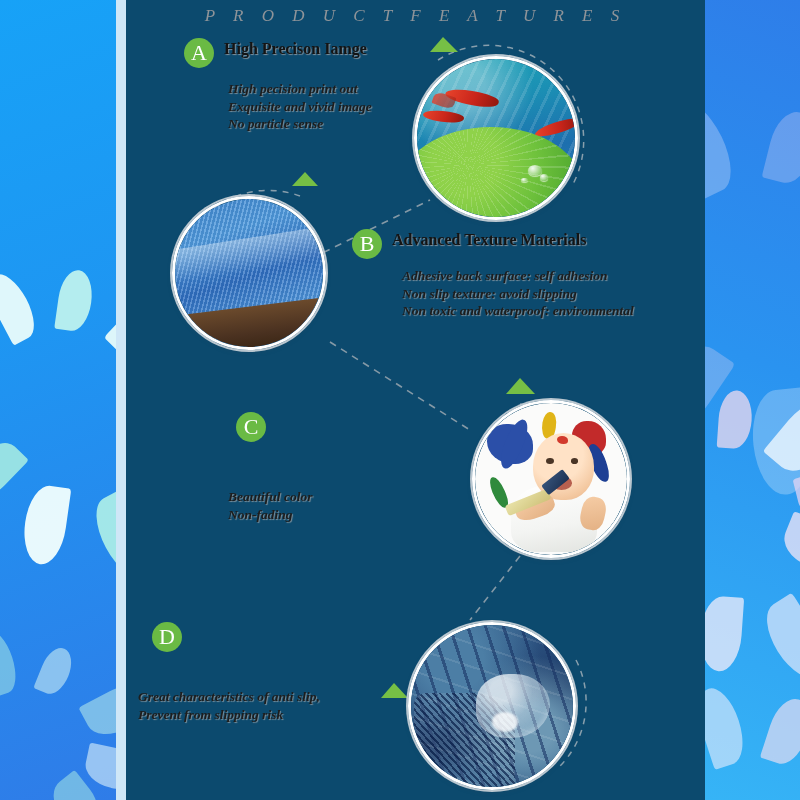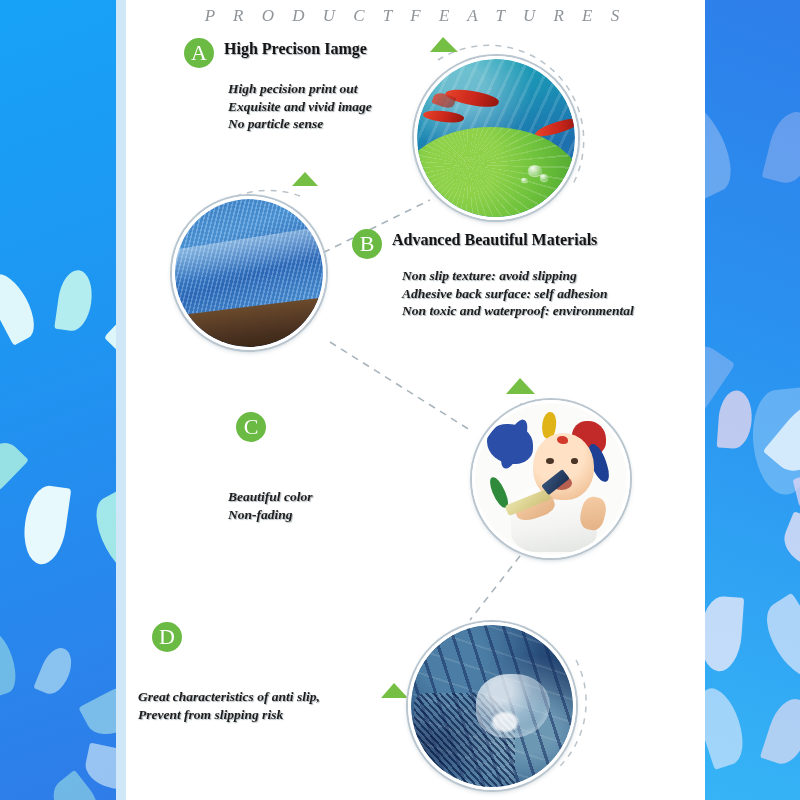--- a/index.html
+++ b/index.html
@@ -59,21 +59,21 @@
     transform-origin: 0% 100%;
   }
 
   
   .panel {
     position: absolute;
     left: 126px;
     top: 0;
     width: 579px;
     height: 800px;
-    background: #ffffff;
+    background: #0c4a6e;
   }
 
   .title {
     position: absolute;
     left: 0;
     top: 6px;
     width: 579px;
     text-align: center;
     font-family: "Liberation Serif", serif;
     font-style: italic;
@@ -396,24 +396,24 @@
 
   <div class="badge" style="left:184px; top:38px;">A</div>
   <div class="heading" style="left:224px; top:40px;">High Precison Iamge</div>
   <div class="body-lines" style="left:228px; top:80px;">
     <div>High pecision print out</div>
     <div>Exquisite and vivid image</div>
     <div>No particle sense</div>
   </div>
 
   <div class="badge" style="left:352px; top:229px;">B</div>
-  <div class="heading" style="left:392px; top:231px;">Advanced Beautiful Materials</div>
+  <div class="heading" style="left:392px; top:231px;">Advanced Texture Materials</div>
   <div class="body-lines" style="left:402px; top:267px;">
+    <div>Adhesive back surface: self adhesion</div>
     <div>Non slip texture: avoid slipping</div>
-    <div>Adhesive back surface: self adhesion</div>
     <div>Non toxic and waterproof: environmental</div>
   </div>
 
   <div class="badge" style="left:236px; top:412px;">C</div>
   <div class="body-lines" style="left:228px; top:488px;">
     <div>Beautiful color</div>
     <div>Non-fading</div>
   </div>
 
   <div class="badge" style="left:152px; top:622px;">D</div>

